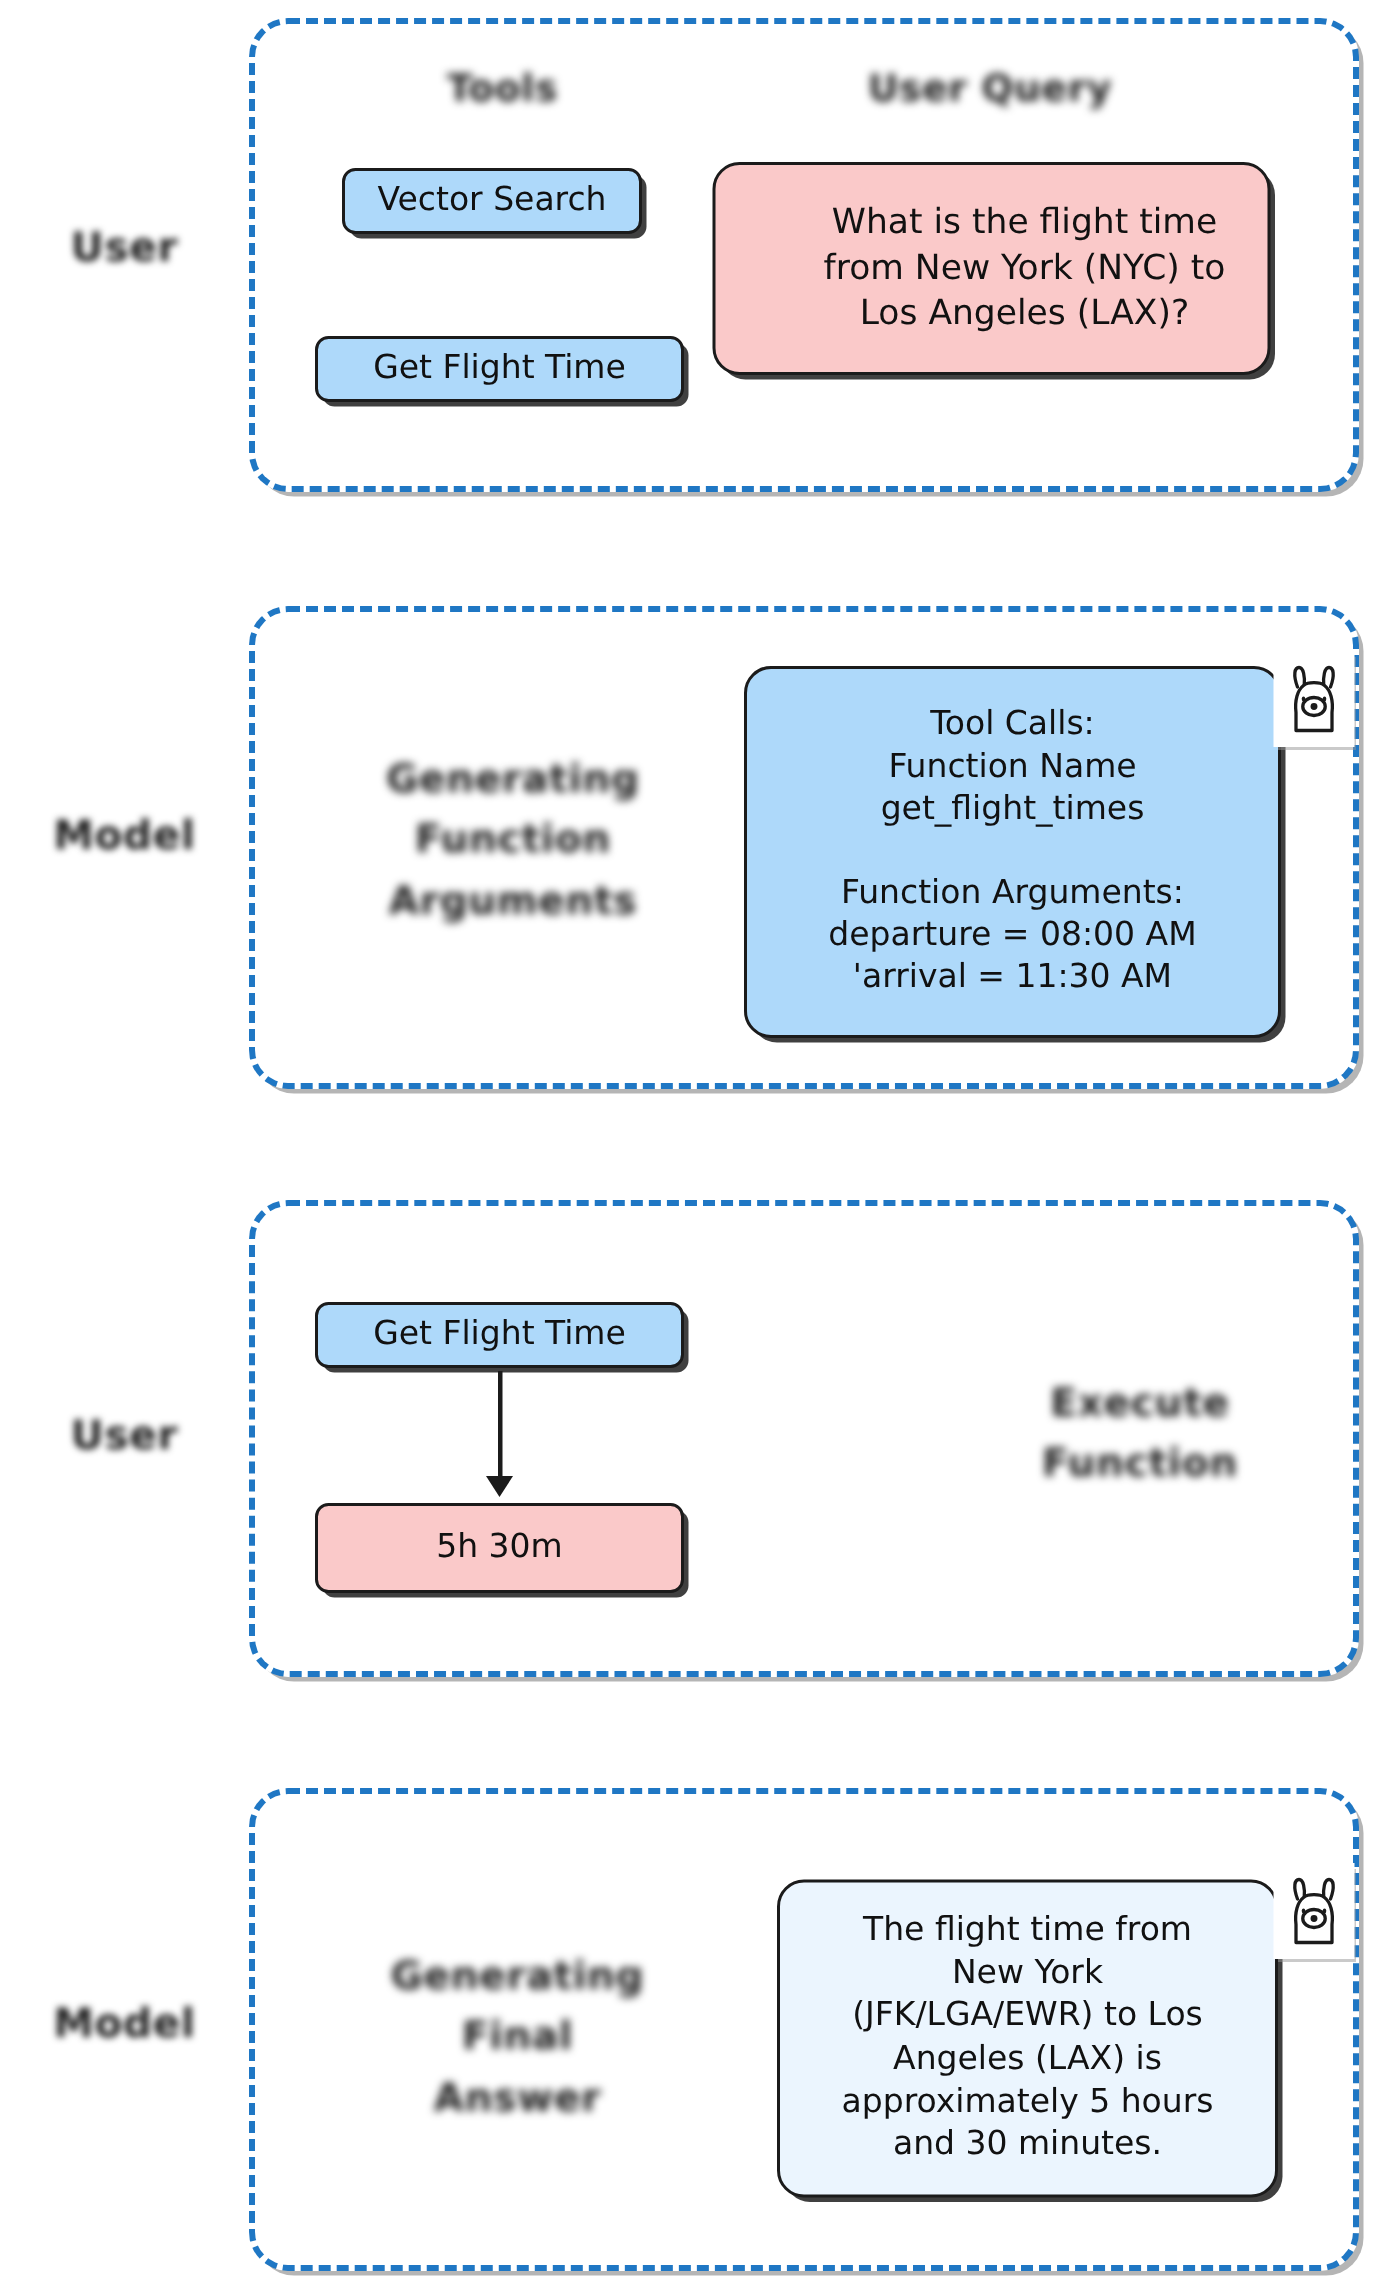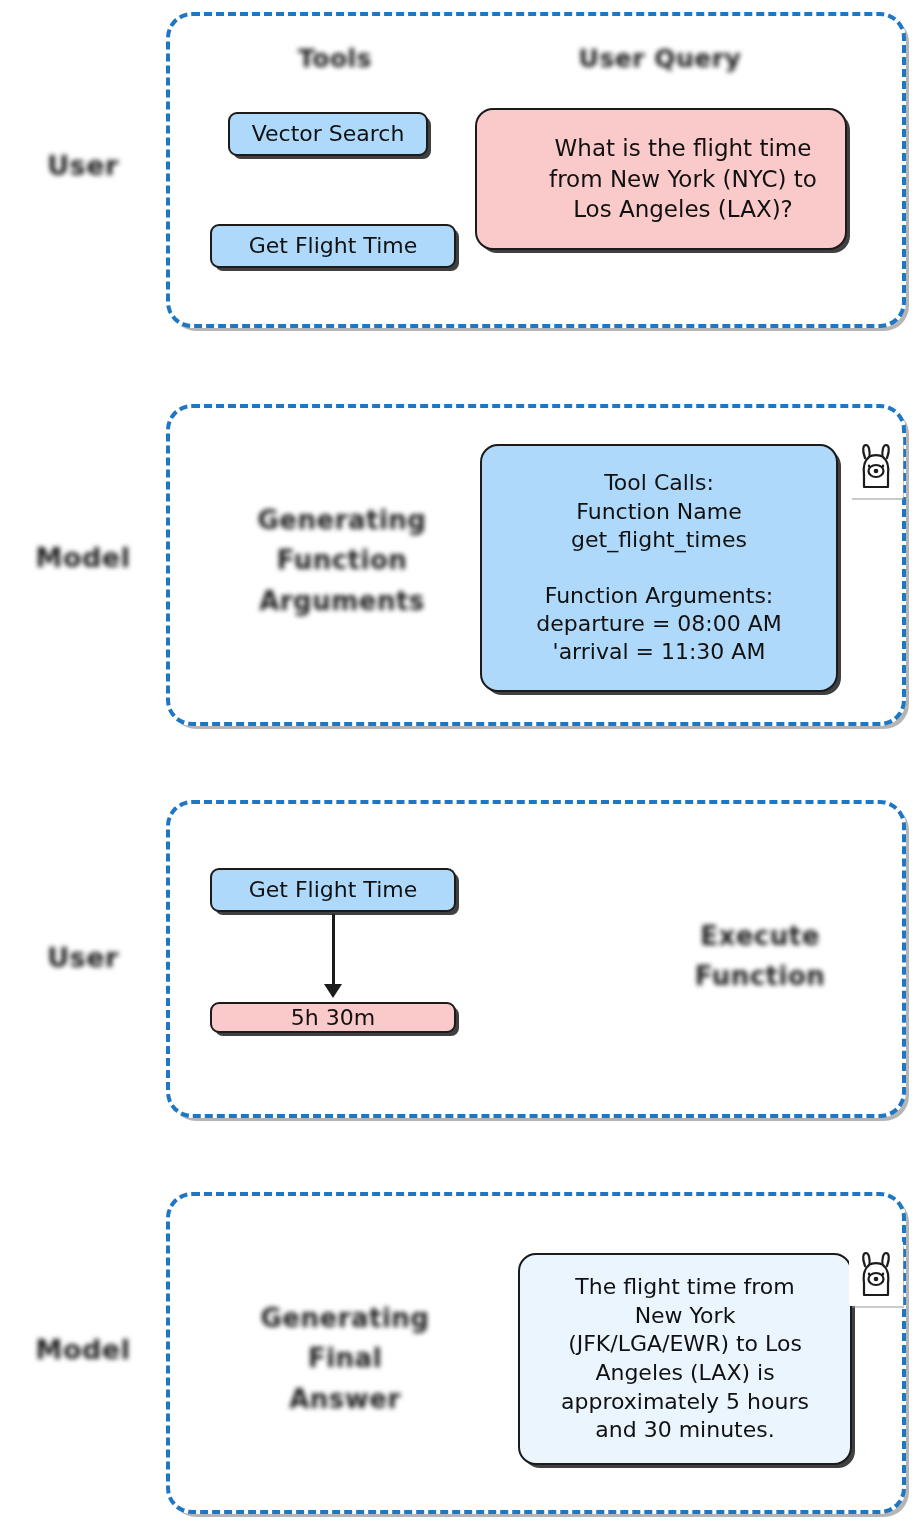--- a/index.html
+++ b/index.html
@@ -137,21 +137,21 @@
 </div>
 
 <div class="role-label" style="top:542px;">Model</div>
 
 <div class="panel" style="left:166px; top:404px; width:740px; height:322px;"></div>
 
 <div class="stage-caption" style="left:228px; top:500px; width:228px; white-space:pre-line;">Generating
 Function
 Arguments</div>
 
-<div class="node bubble-blue" style="left:480px; top:444px; width:358px; height:248px;">
+<div class="node bubble-blue" style="left:496px; top:444px; width:358px; height:248px;">
   <span class="node-text" style="font-size:22px; line-height:1.28;">Tool Calls:
 Function Name
 get_flight_times
 
 Function Arguments:
 departure =  08:00 AM
 'arrival = 11:30 AM</span>
 </div>
 
 <div class="avatar" style="left:849px; top:434px; width:54px; height:64px;">
@@ -175,21 +175,21 @@
 <div class="stage-caption" style="left:660px; top:916px; width:200px; white-space:pre-line;">Execute
 Function</div>
 
 <div class="node blue" style="left:210px; top:868px; width:246px; height:44px;">
   <span class="node-text" style="font-size:22px;">Get Flight Time</span>
 </div>
 
 <div class="connector-line" style="left:332px; top:914px; height:72px;"></div>
 <div class="connector-arrow" style="left:324px; top:984px;"></div>
 
-<div class="node pink" style="left:210px; top:1002px; width:246px; height:31px;align-items:center;">
+<div class="node pink" style="left:210px; top:1002px; width:246px; height:60px;align-items:center;">
   <span class="node-text" style="font-size:22px;">5h 30m</span>
 </div>
 
 <div class="role-label" style="top:1334px;">Model</div>
 
 <div class="panel" style="left:166px; top:1192px; width:740px; height:322px;"></div>
 
 <div class="stage-caption" style="left:250px; top:1298px; width:190px; white-space:pre-line;">Generating
 Final
 Answer</div>

